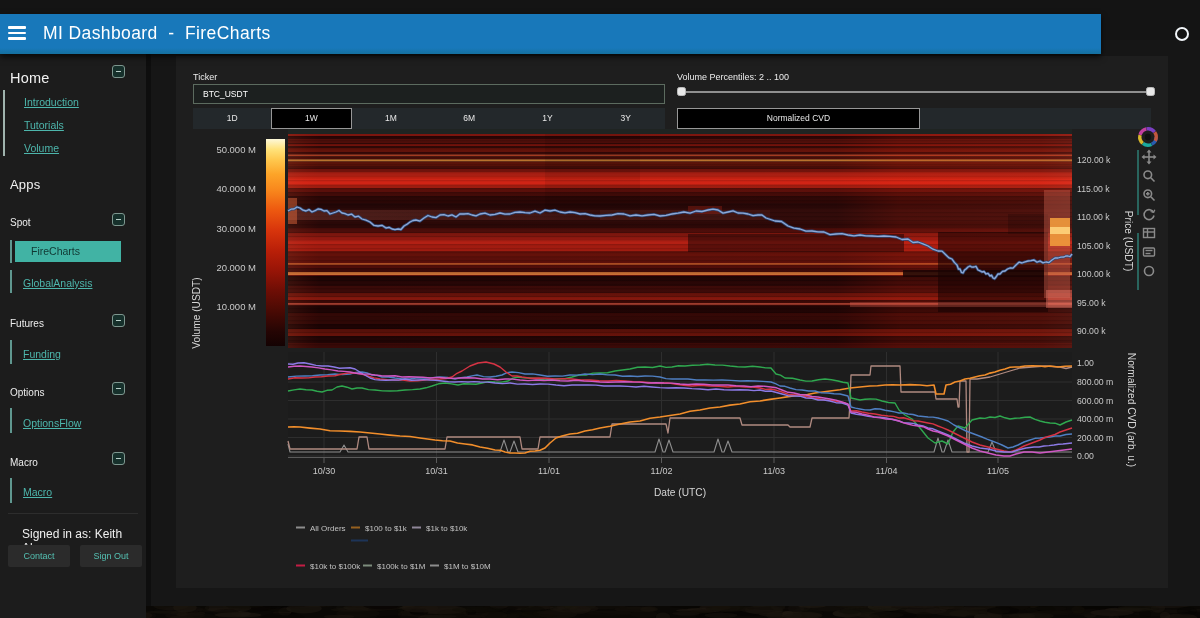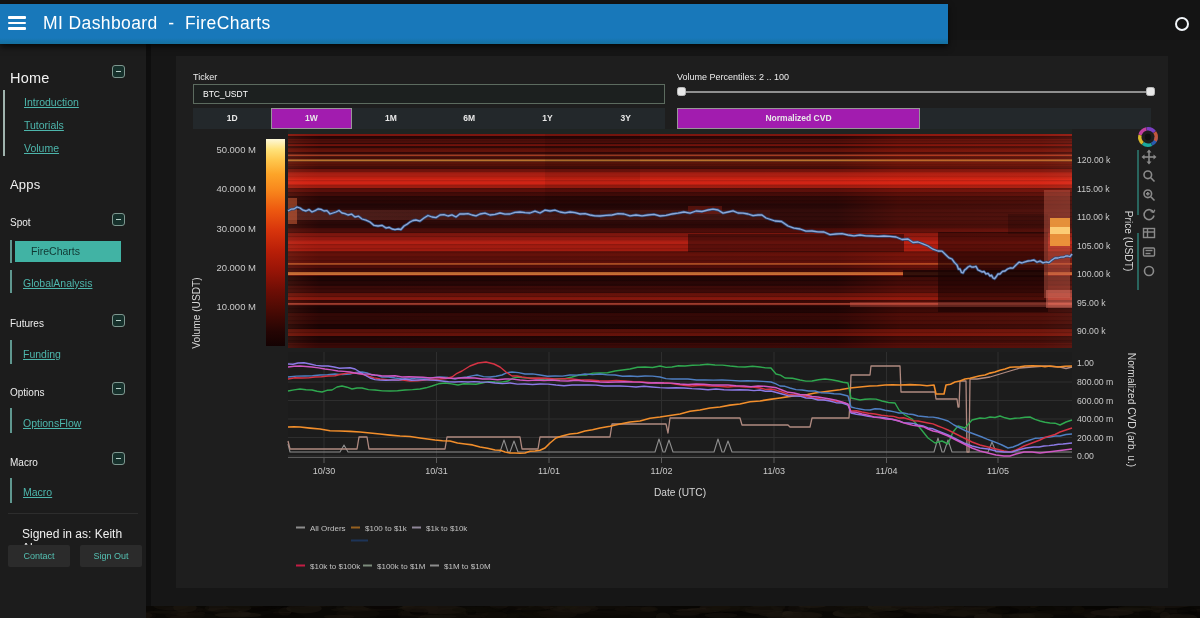--- a/index.html
+++ b/index.html
@@ -1,18 +1,18 @@
 <!DOCTYPE html>
 <html><head><meta charset="utf-8">
 <style>
 * { margin:0; padding:0; box-sizing:border-box; }
 html,body { width:1200px; height:618px; overflow:hidden; background:#141414;
   font-family:"Liberation Sans", sans-serif; }
 #texture { position:absolute; left:0; top:603px; width:1200px; height:15px; }
-#header { position:absolute; left:0; top:4px; width:948px; height:40px;
+#header { position:absolute; left:0; top:14px; width:1101px; height:40px;
   background:linear-gradient(#1878ba 0 34px, #15709f 40px); box-shadow:0 3px 6px rgba(0,0,0,.7); z-index:5; }
 #header .burger { position:absolute; left:8px; top:12px; width:18px; height:16px; }
 #header .burger i { display:block; height:2.5px; background:#fff; margin-bottom:3.2px; border-radius:1px; }
 #header .title { position:absolute; left:43px; top:9px; color:#fff; font-size:17.5px; letter-spacing:.4px; }
 #header .ring { position:absolute; left:1175px; top:13px; width:14px; height:14px;
   border:2.4px solid #f2f6fa; border-radius:50%; }
 #sidebar { position:absolute; left:0; top:40px; width:146px; height:596px; background:#1c1c1c; }
 #sbedge { position:absolute; left:146px; top:40px; width:5px; height:566px; background:#0e0e0e; }
 #main { position:absolute; left:151px; top:40px; width:1049px; height:566px; background:#161616; }
 #panel { position:absolute; left:25px; top:16px; width:992px; height:532px; background:#1e1e1e; }
@@ -23,22 +23,22 @@
 .sicon:after { content:""; position:absolute; left:3px; top:4.8px; width:5px; height:1.4px; background:#b8cdc7; }
 .vline { position:absolute; width:1.8px; background:#5f978f; }
 #fcsel { position:absolute; left:15px; top:201px; width:106px; height:21px; background:#41b3a4;
   color:#113833; font-size:10.5px; font-weight:500; line-height:21px; padding-left:16px; }
 .sbtn { position:absolute; top:505px; width:62px; height:22px; background:#2b2b2b; color:#54c0b2;
   font-size:9px; text-align:center; line-height:22px; border-radius:2px; }
 .clabel { position:absolute; color:#ececec; font-size:9px; }
 #ticker { position:absolute; left:17px; top:28px; width:472px; height:20px; background:#1c201f;
   border:1px solid #5c6b5f; color:#fff; font-size:8.5px; line-height:19px; padding-left:9px; }
 .btnbar { position:absolute; height:21px; background:#23282b; display:flex; }
-.btnbar .b { flex:1; color:#e8e8e8; font-size:8.5px; text-align:center; line-height:21px;font-weight:bold; }
-.btnbar .sel { border:1px solid #979797; background:#a21caf; line-height:19px; }
+.btnbar .b { flex:1; color:#e8e8e8; font-size:8.5px; text-align:center; line-height:21px; }
+.btnbar .sel { border:1px solid #979797; background:#000000; line-height:19px; }
 #slider { position:absolute; left:501px; top:27px; width:478px; height:18px; }
 #slider .rail { position:absolute; left:2px; top:8px; width:473px; height:1.6px; background:#8f8f8f; }
 #slider .h { position:absolute; top:4px; width:9px; height:9px; background:#e8e8e8; border:1px solid #bbb; border-radius:2.5px; }
 svg text.tick { fill:#c9c9c9; font-size:8.7px; font-family:"Liberation Sans",sans-serif; }
 svg text.tickL { fill:#c9c9c9; font-size:9.5px; font-family:"Liberation Sans",sans-serif; }
 svg text.tickD { fill:#c9c9c9; font-size:9px; font-family:"Liberation Sans",sans-serif; }
 svg text.atitle { fill:#d6d6d6; font-size:10.2px; font-family:"Liberation Sans",sans-serif; }
 svg text.leg { fill:#c2c2c2; font-size:8px; font-family:"Liberation Sans",sans-serif; }
 </style></head>
 <body>

